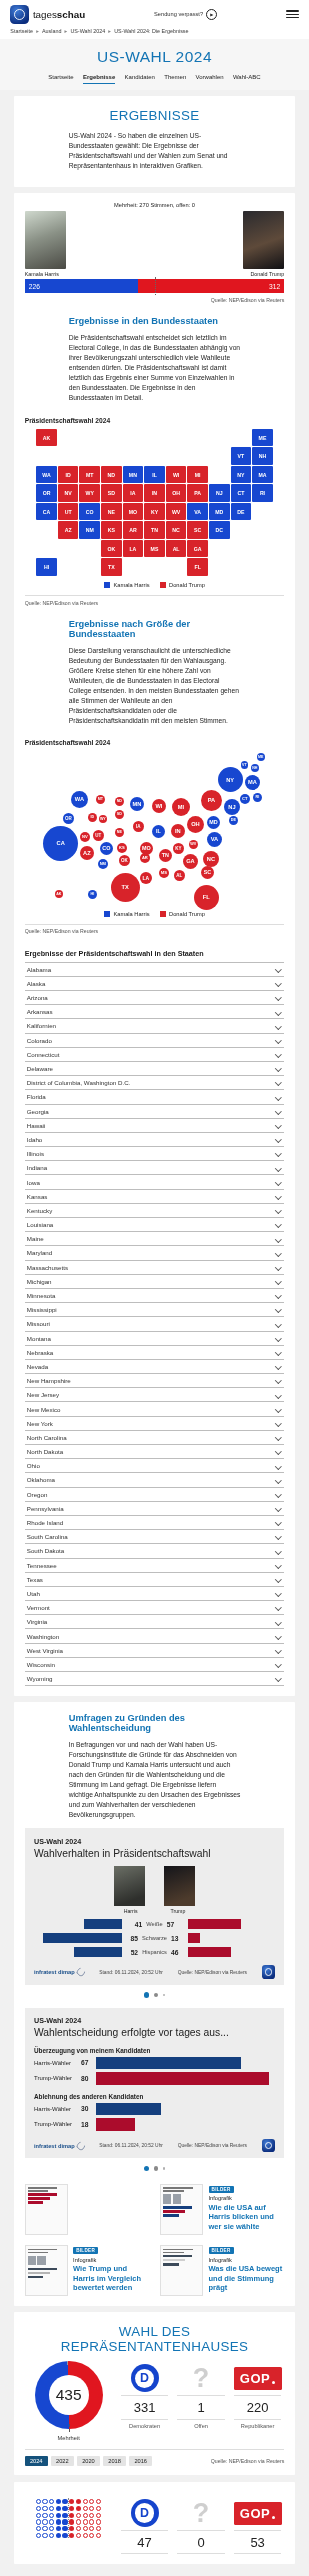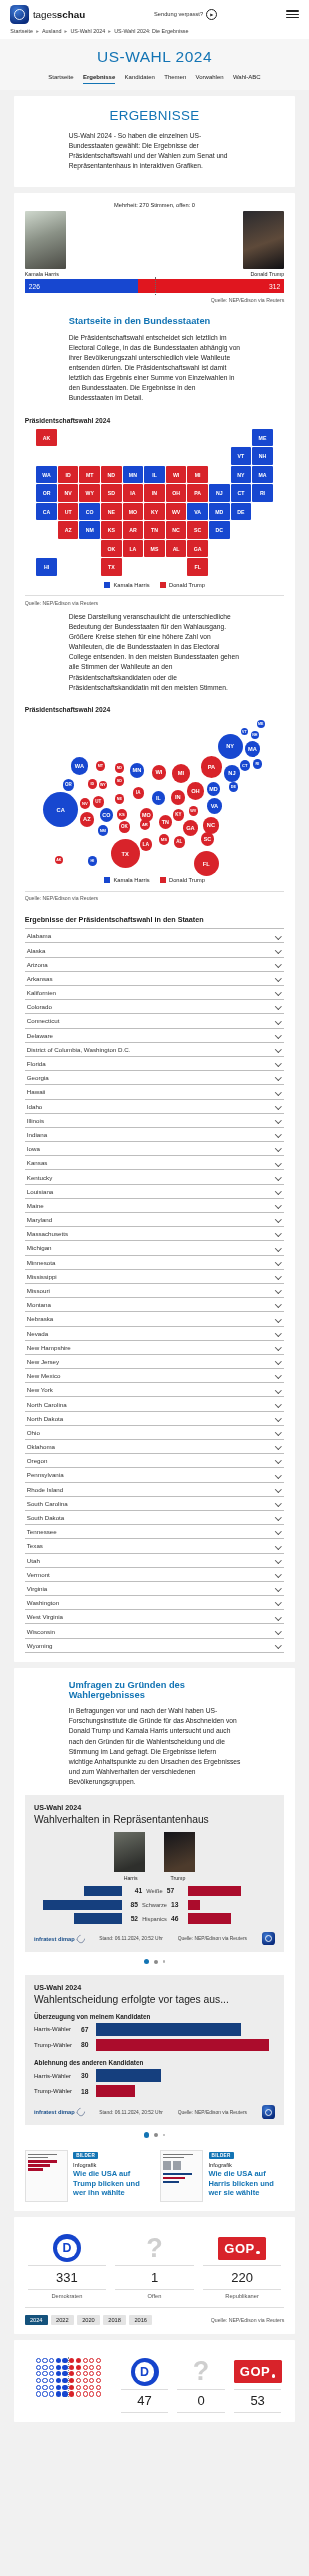--- a/index.html
+++ b/index.html
@@ -205,21 +205,21 @@
         <span>226</span>
       </div>
     <div class="seg red" id="ev-red" style="flex: 1 1 0%;">
         <span>312</span>
       </div>
     <div class="mark" id="ev-mark" style="left: 50.1859%;"></div>
   </div>
   <div class="src right" style="margin-top:4.1px;">Quelle: NEP/Edison via Reuters</div>
 
   <div class="text-col">
-    <div class="sub-h">Startseite in den Bundesstaaten</div>
+    <div class="sub-h">Ergebnisse in den Bundesstaaten</div>
     <p class="para">Die Präsidentschaftswahl entscheidet sich letztlich im Electoral College, in das die Bundesstaaten abhängig von ihrer Bevölkerungszahl unterschiedlich viele Wahlleute entsenden dürfen. Die Präsidentschaftswahl ist damit letztlich das Ergebnis einer Summe von Einzelwahlen in den Bundesstaaten. Die Ergebnisse in den Bundesstaaten im Detail.</p>
   </div>
   <div class="map-label">Präsidentschaftswahl 2024</div>
   <div class="tilemap" id="pres-map">
       <div class="tile" style="background: rgb(216, 35, 42); grid-row-start: 1; grid-column-start: 1;">AK</div>
       <div class="tile" style="background: rgb(23, 71, 208); grid-row-start: 1; grid-column-start: 11;">ME</div>
       <div class="tile" style="background: rgb(23, 71, 208); grid-row-start: 2; grid-column-start: 10;">VT</div>
       <div class="tile" style="background: rgb(23, 71, 208); grid-row-start: 2; grid-column-start: 11;">NH</div>
       <div class="tile" style="background: rgb(23, 71, 208); grid-row-start: 3; grid-column-start: 1;">WA</div>
       <div class="tile" style="background: rgb(216, 35, 42); grid-row-start: 3; grid-column-start: 2;">ID</div>
@@ -275,20 +275,21 @@
         <span>Kamala Harris</span>
       </span>
       <span class="it">
         <span class="sw" style="background: rgb(216, 35, 42);"></span>
         <span>Donald Trump</span>
       </span>
     </div>
   <div class="divider src">Quelle: NEP/Edison via Reuters</div>
 
   <div class="text-col">
+    <div class="sub-h">Ergebnisse nach Größe der Bundesstaaten</div>
     <p class="para">Diese Darstellung veranschaulicht die unterschiedliche Bedeutung der Bundesstaaten für den Wahlausgang. Größere Kreise stehen für eine höhere Zahl von Wahlleuten, die die Bundesstaaten in das Electoral College entsenden. In den meisten Bundesstaaten gehen alle Stimmen der Wahlleute an den Präsidentschaftskandidaten oder die Präsidentschaftskandidatin mit den meisten Stimmen.</p>
   </div>
   <div class="map-label">Präsidentschaftswahl 2024</div>
   <div class="bubbles" id="bubble-chart">
       <div class="bub" style="left: 232px; top: 1.5px; width: 8.2px; height: 8.2px; background: rgb(23, 71, 208); font-size: 3.6px;">ME</div>
       <div class="bub" style="left: 216px; top: 9.8px; width: 7.2px; height: 7.2px; background: rgb(23, 71, 208); font-size: 3.6px;">VT</div>
       <div class="bub" style="left: 226px; top: 12.4px; width: 8.2px; height: 8.2px; background: rgb(23, 71, 208); font-size: 3.6px;">NH</div>
       <div class="bub" style="left: 193px; top: 15.5px; width: 25px; height: 25px; background: rgb(23, 71, 208); font-size: 5.7px;">NY</div>
       <div class="bub" style="left: 220px; top: 23px; width: 15.5px; height: 15.5px; background: rgb(23, 71, 208); font-size: 5.7px;">MA</div>
       <div class="bub" style="left: 215px; top: 42px; width: 10.3px; height: 10.3px; background: rgb(23, 71, 208); font-size: 4.1px;">CT</div>
@@ -554,27 +555,27 @@
       <div class="acc-row">
         <span>Wyoming</span>
         <span class="chev"></span>
       </div>
     </div>
 </div>
 <div class="gap"></div>
 
 <div class="card">
   <div class="text-col">
-    <div class="sub-h" style="margin-top:2.1px;">Umfragen zu Gründen des Wahlergebnisses</div>
+    <div class="sub-h" style="margin-top:2.1px;">Umfragen zu Gründen des Wahlentscheidung</div>
     <p class="para">In Befragungen vor und nach der Wahl haben US-Forschungsinstitute die Gründe für das Abschneiden von Donald Trump und Kamala Harris untersucht und auch nach den Gründen für die Wahlentscheidung und die Stimmung im Land gefragt. Die Ergebnisse liefern wichtige Anhaltspunkte zu den Ursachen des Ergebnisses und zum Wahlverhalten der verschiedenen Bevölkerungsgruppen.</p>
   </div>
 
   <div class="gcard">
     <div class="kicker">US-Wahl 2024</div>
-    <div class="gtitle">Wahlverhalten in Repräsentantenhaus</div>
+    <div class="gtitle">Wahlverhalten in Präsidentschaftswahl</div>
     <div class="duo">
       <div class="ph h"></div>
       <div class="ph t"></div>
     </div>
     <div class="duo-names">
       <span>Harris</span>
       <span>Trump</span>
     </div>
     <div id="chart1-rows">
         <div class="bf-row">
@@ -678,42 +679,75 @@
 
   <div class="tgrid" id="teaser-grid">
       <div class="teaser">
         <div class="thumb">
           <div class="tt"></div>
           <div class="tt short"></div>
           <div class="bar" style="background: rgb(171, 12, 44); width: 78%;"></div>
           <div class="bar" style="background: rgb(171, 12, 44); width: 60%;"></div>
           <div class="bar" style="background: rgb(171, 12, 44); width: 42%;"></div>
         </div>
-        <div class="t-txt"><span class="badge">BILDER</span><div class="t-type">Infografik</div><div class="t-title">Wie die USA auf Trump blicken und wer ihn wählte</div></div>
       </div>
       <div class="teaser">
         <div class="thumb">
           <div class="tt"></div>
           <div class="tt short"></div>
           <div class="pics">
             <div class="pic"></div>
             <div class="pic"></div>
           </div>
           <div class="bar" style="background: rgb(21, 63, 126); width: 78%;"></div>
           <div class="bar" style="background: rgb(171, 12, 44); width: 60%;"></div>
           <div class="bar" style="background: rgb(21, 63, 126); width: 42%;"></div>
         </div>
         <div class="t-txt"><span class="badge">BILDER</span><div class="t-type">Infografik</div><div class="t-title">Wie die USA auf Harris blicken und wer sie wählte</div></div>
       </div>
+      <div class="teaser">
+        <div class="thumb">
+          <div class="tt"></div>
+          <div class="tt short"></div>
+          <div class="pics">
+            <div class="pic"></div>
+            <div class="pic"></div>
+          </div>
+          <div class="bar" style="background: rgb(60, 74, 90); width: 78%;"></div>
+          <div class="bar" style="background: rgb(181, 181, 181); width: 60%;"></div>
+          <div class="bar" style="background: rgb(60, 74, 90); width: 42%;"></div>
+        </div>
+        <div class="t-txt"><span class="badge">BILDER</span><div class="t-type">Infografik</div><div class="t-title">Wie Trump und Harris im Vergleich bewertet werden</div></div>
+      </div>
+      <div class="teaser">
+        <div class="thumb">
+          <div class="tt"></div>
+          <div class="tt short"></div>
+          <div class="bar" style="background: rgb(60, 74, 90); width: 78%;"></div>
+          <div class="bar" style="background: rgb(207, 207, 207); width: 60%;"></div>
+          <div class="bar" style="background: rgb(60, 74, 90); width: 42%;"></div>
+        </div>
+        <div class="t-txt"><span class="badge">BILDER</span><div class="t-type">Infografik</div><div class="t-title">Was die USA bewegt und die Stimmung prägt</div></div>
+      </div>
     </div>
 </div>
 <div class="gap"></div>
 
 <div class="card">
+  <div class="h-big">WAHL DES REPRÄSENTANTENHAUSES</div>
   <div class="cong">
+    <div class="donut-wrap">
+      <div class="donut">
+        <div class="hole">
+            <span>435</span>
+          </div>
+        <div class="mk"></div>
+      </div>
+      <div class="maj-lbl">Mehrheit</div>
+    </div>
     <div class="stats" id="house-stats">
         <div class="stat">
           <div class="icn">
             <div class="icn-dem">
               <div class="in">D</div>
             </div>
           </div>
           <div class="num">331</div>
           <div class="lbl">Demokraten</div>
         </div>

